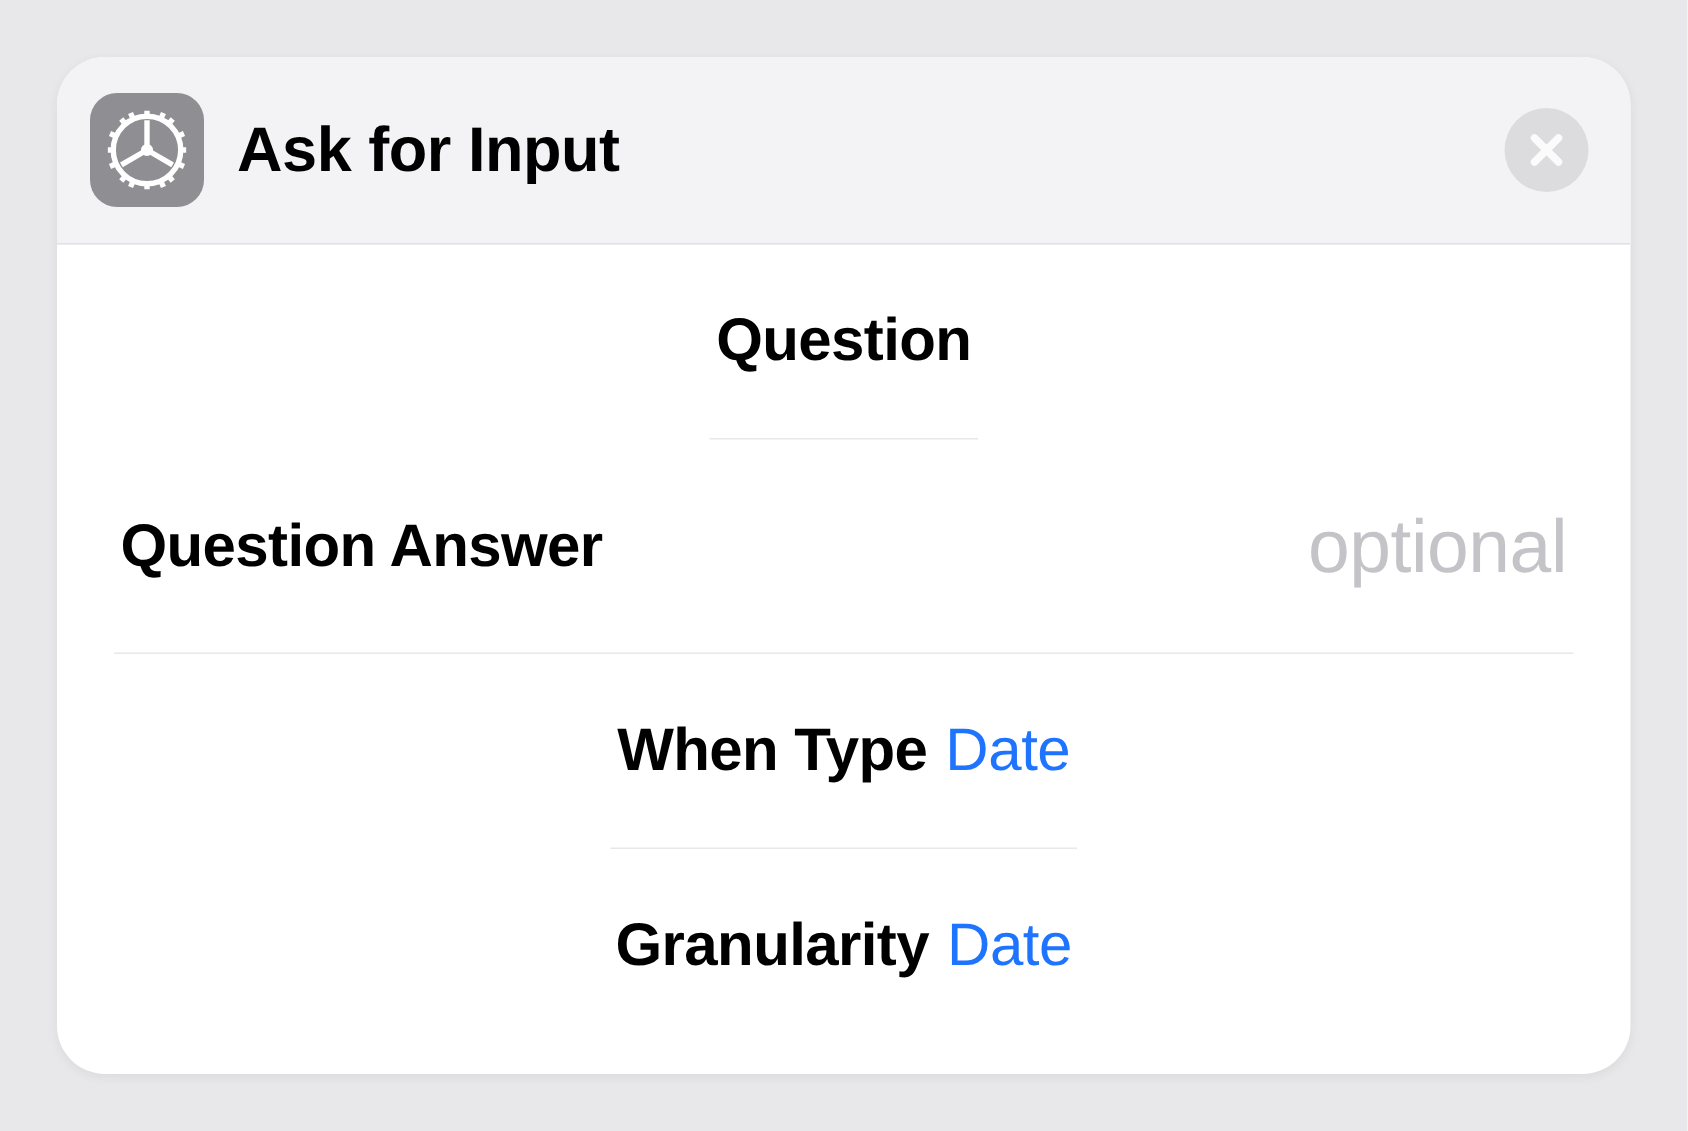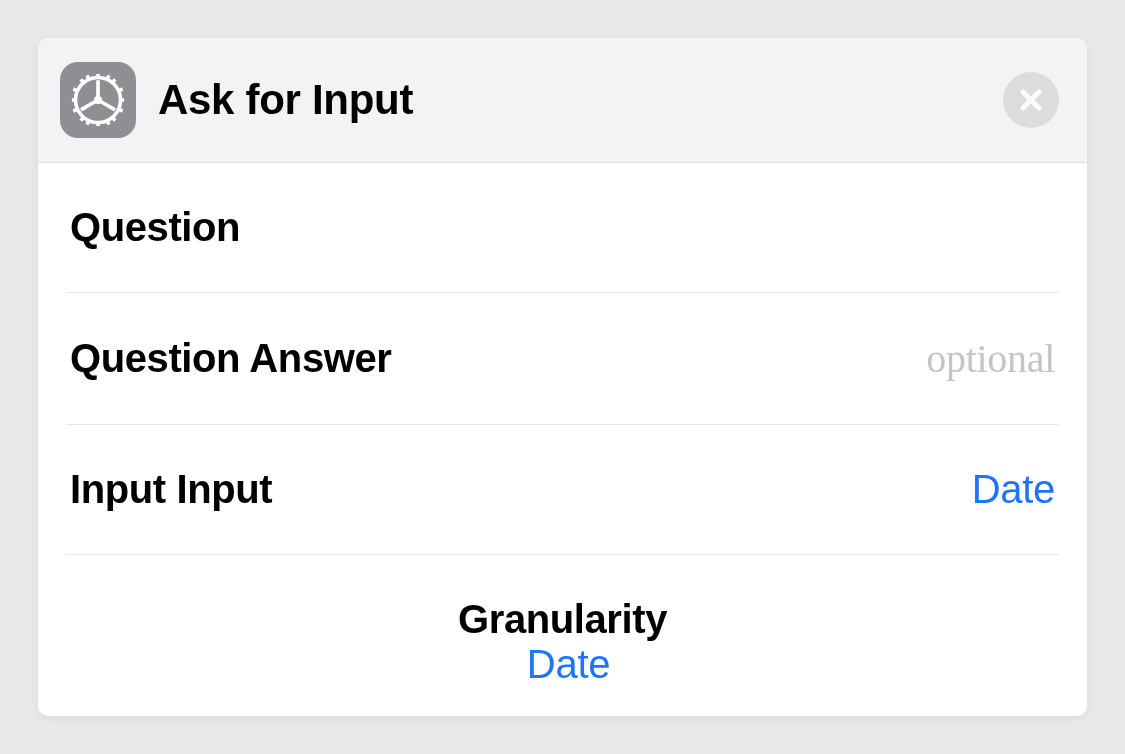--- a/index.html
+++ b/index.html
@@ -16,21 +16,21 @@
       display: flex;
       align-items: center;
       justify-content: center;
       padding: 38px;
     }
     
     .card {
       width: 100%;
       height: 100%;
       background: #ffffff;
-      border-radius: 10px;
+      border-radius: 32px;
       overflow: hidden;
       box-shadow: 0 2px 8px rgba(0,0,0,0.06);
       display: flex;
       flex-direction: column;
     }
     
     .header {
       background: #f3f3f5;
       display: flex;
       align-items: center;
@@ -78,33 +78,33 @@
     .close-x {
       width: 26px;
       height: 26px;
     }
     
     .rows {
       flex: 1;
       display: flex;
       flex-direction: column;
       padding: 0 28px;
+      align-items: center;
     }
     
     .row {
       display: flex;
       align-items: center;
       justify-content: space-between;
       padding: 42px 4px;
       border-bottom: 1px solid #e8e8ea;
     }
     
     .row:last-child {
       border-bottom: none;
-      flex-direction: column;
     }
     
     .row-label {
       font-size: 40px;
       font-weight: 600;
       color: #000;
       letter-spacing: -0.4px;
     }
     
     .row-value {
@@ -135,22 +135,22 @@
       height: 48px;
       background: #2f6fff;
       margin-left: 2px;
       vertical-align: middle;
       border-radius: 1px;
     }
     
     .input-field {
       border: none;
       outline: none;
-      font-size: 40px;
-      font-family: Liberation Serif, serif;
+      font-size: 50px;
+      font-family: Liberation Sans, sans-serif;
       text-align: right;
       background: transparent;
       padding: 0;
       color: #000;
       letter-spacing: -0.3px;
     }
     
     .input-field::placeholder {
       color: #c4c4c8;
     }
@@ -203,21 +203,21 @@
     </div>
 
     <div class="row">
       <div class="row-label">Question Answer</div>
       <div class="row-value">
         <input type="text" class="input-field value-placeholder" placeholder="optional" value="" style="">
       </div>
     </div>
 
     <div class="row">
-      <div class="row-label">Input Input</div>
+      <div class="row-label">When Type</div>
       <div class="row-value value-link">Date</div>
     </div>
 
     <div class="row">
       <div class="row-label">Granularity</div>
       <div class="row-value value-link">Date</div>
     </div>
 
   </div>
 </div>

